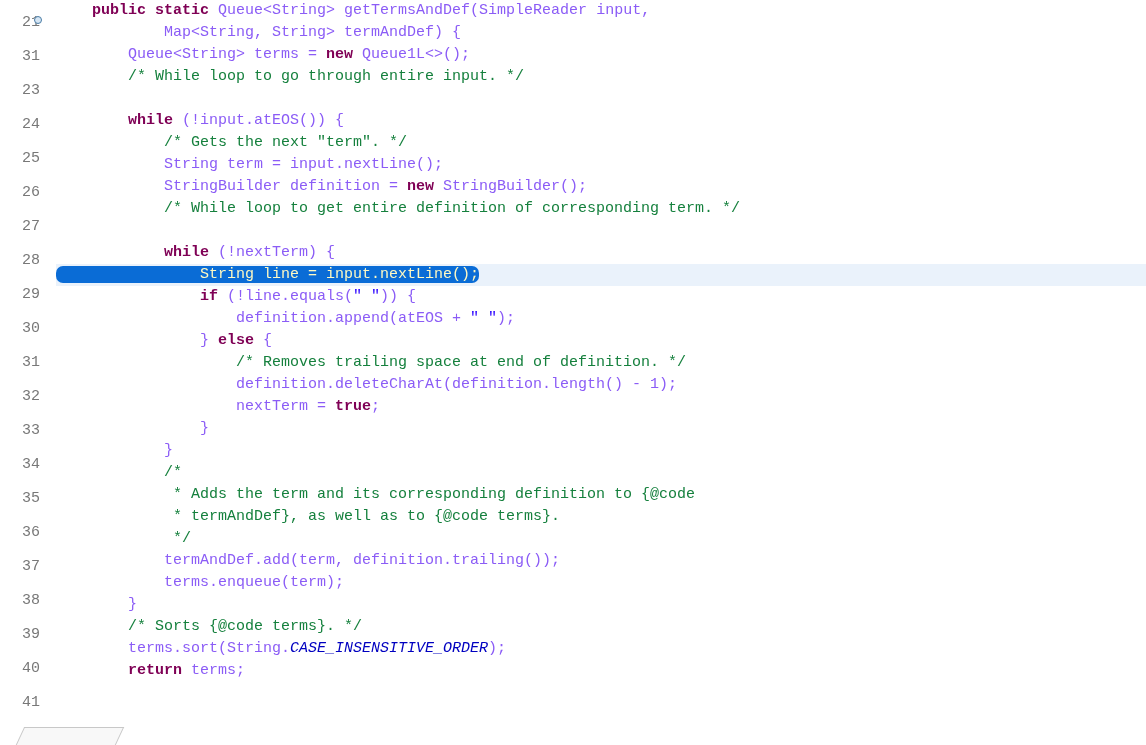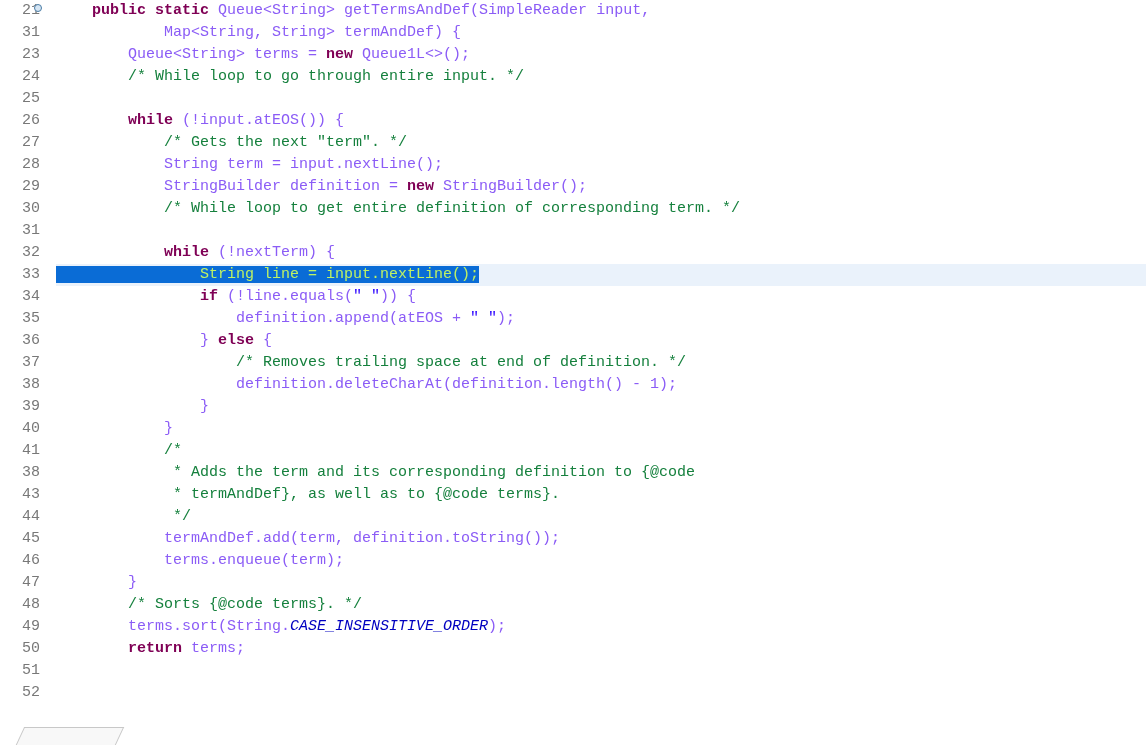--- a/index.html
+++ b/index.html
@@ -24,20 +24,21 @@
     padding-right: 6px;
     color: #787878;
     user-select: none;
     flex-shrink: 0;
     border-right: 0;
   }
   .gutter-line {
     height: 22px;
     line-height: 22px;
     position: relative;
+    margin-top: 12px;
   }
   .marker {
     position: absolute;
     right: -2px;
     top: 4px;
     width: 8px;
     height: 8px;
     border-radius: 50%;
     border: 1px solid #4a7ca5;
     background: #d6e6f4;
@@ -51,21 +52,22 @@
     height: 22px;
     line-height: 22px;
     white-space: pre;
     position: relative;
   }
   .line-highlight {
     background: #eaf2fb;
   }
   .sel {
     background: #0a6cd6;
-    color: #bef264;
+    color: #fef9c3;
+    border-radius: 7px;
   }
   .kw { color: #7f0055; font-weight: bold; }
   .cm { color: #15803d; }
   .fld { color: #0000c0; font-style: italic; }
   .txt { color: #8b5cf6; }
   .str { color: #2a00ff; }
   .bottom-tab {
     position: absolute;
     bottom: 0;
     left: 20px;
@@ -128,27 +130,28 @@
       <div class="code-line"><span class="txt">            StringBuilder definition = </span><span class="kw">new</span><span class="txt"> StringBuilder();</span></div>
       <div class="code-line"><span class="txt">            </span><span class="cm">/* While loop to get entire definition of corresponding term. */</span></div>
       <div class="code-line"></div>
       <div class="code-line"><span class="txt">            </span><span class="kw">while</span><span class="txt"> (!nextTerm) {</span></div>
       <div class="code-line line-highlight"><span class="sel">                String line = input.nextLine();</span></div>
       <div class="code-line"><span class="txt">                </span><span class="kw">if</span><span class="txt"> (!line.equals(</span><span class="str">" "</span><span class="txt">)) {</span></div>
       <div class="code-line"><span class="txt">                    definition.append(atEOS + </span><span class="str">" "</span><span class="txt">);</span></div>
       <div class="code-line"><span class="txt">                } </span><span class="kw">else</span><span class="txt"> {</span></div>
       <div class="code-line"><span class="txt">                    </span><span class="cm">/* Removes trailing space at end of definition. */</span></div>
       <div class="code-line"><span class="txt">                    definition.deleteCharAt(definition.length() - 1);</span></div>
+      <div class="code-line"><span class="txt">                    nextTerm = </span><span class="kw">true</span><span class="txt">;</span></div>
       <div class="code-line"><span class="txt">                }</span></div>
       <div class="code-line"><span class="txt">            }</span></div>
       <div class="code-line"><span class="txt">            </span><span class="cm">/*</span></div>
       <div class="code-line"><span class="cm">             * Adds the term and its corresponding definition to {@code</span></div>
       <div class="code-line"><span class="cm">             * termAndDef}, as well as to {@code terms}.</span></div>
       <div class="code-line"><span class="cm">             */</span></div>
-      <div class="code-line"><span class="txt">            termAndDef.add(term, definition.toString());</span></div>
+      <div class="code-line"><span class="txt">            termAndDef.add(term, definition.trailing());</span></div>
       <div class="code-line"><span class="txt">            terms.enqueue(term);</span></div>
       <div class="code-line"><span class="txt">        }</span></div>
       <div class="code-line"><span class="txt">        </span><span class="cm">/* Sorts {@code terms}. */</span></div>
       <div class="code-line"><span class="txt">        terms.sort(String.</span><span class="fld">CASE_INSENSITIVE_ORDER</span><span class="txt">);</span></div>
       <div class="code-line"><span class="txt">        </span><span class="kw">return</span><span class="txt"> terms;</span></div>
     </div>
 </div>
 
 <div class="bottom-tab"></div>
 

